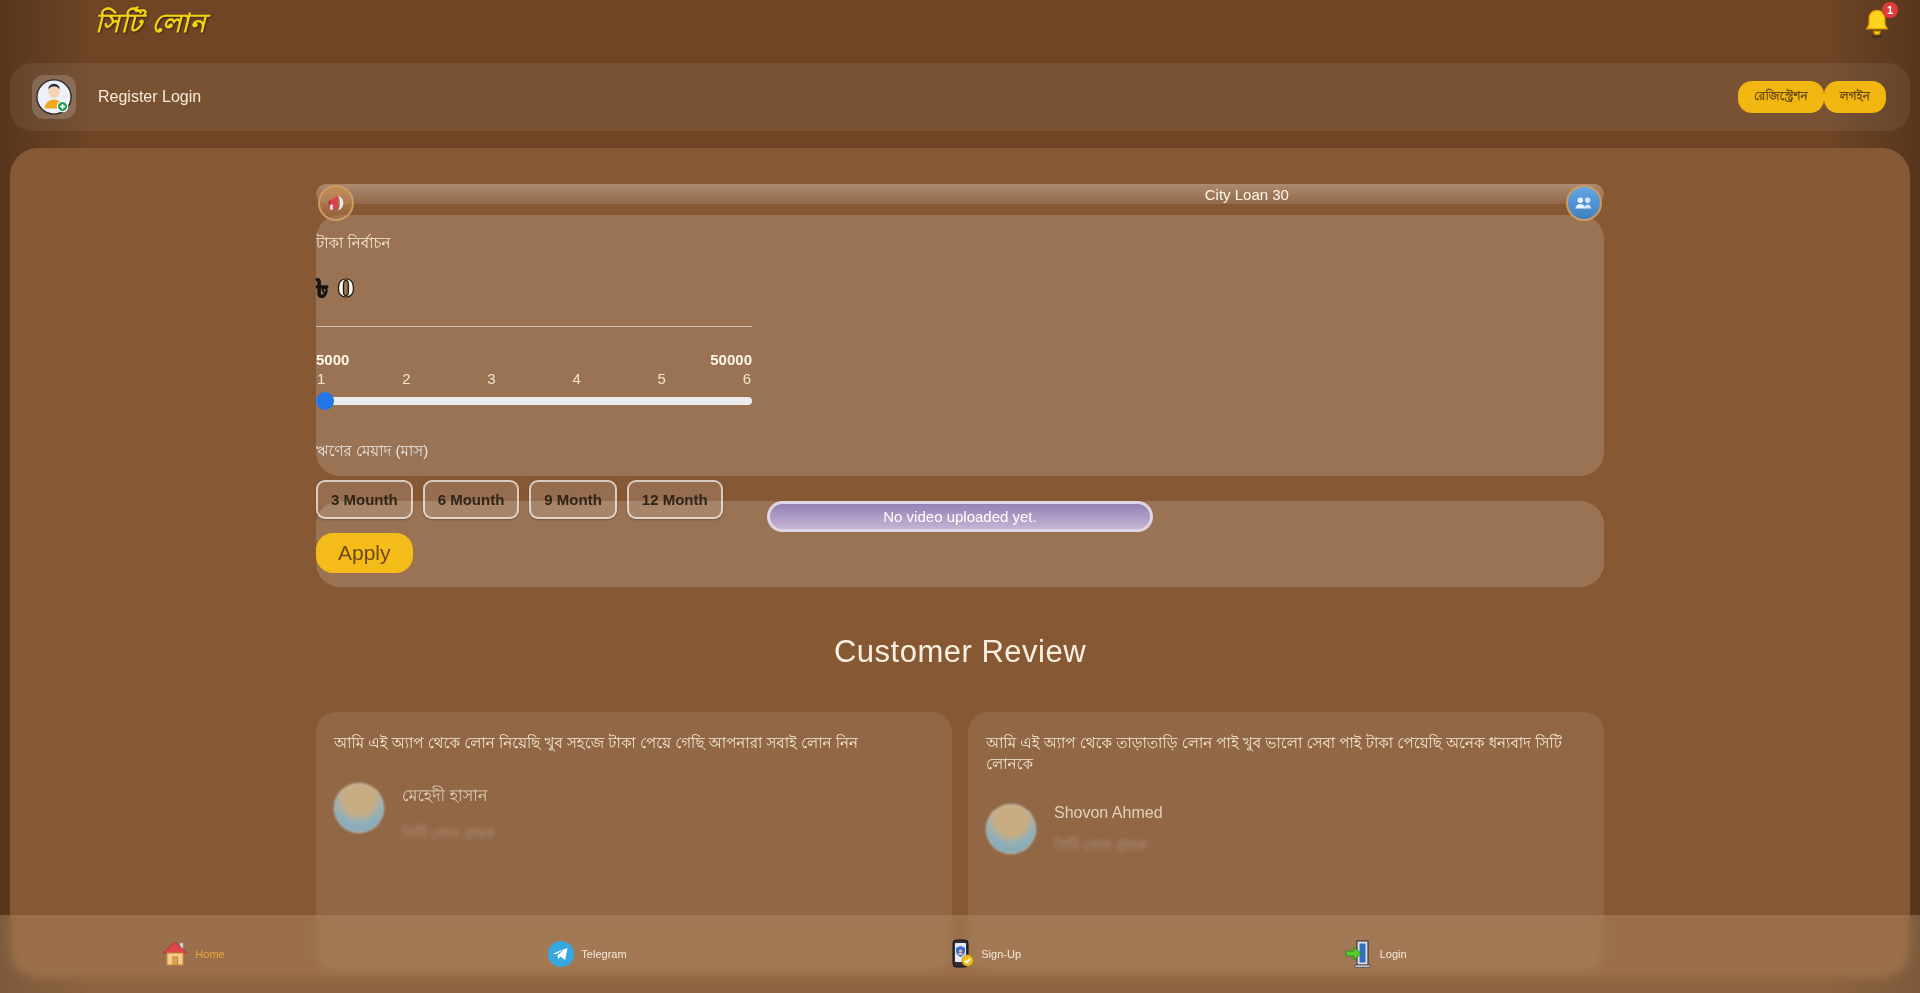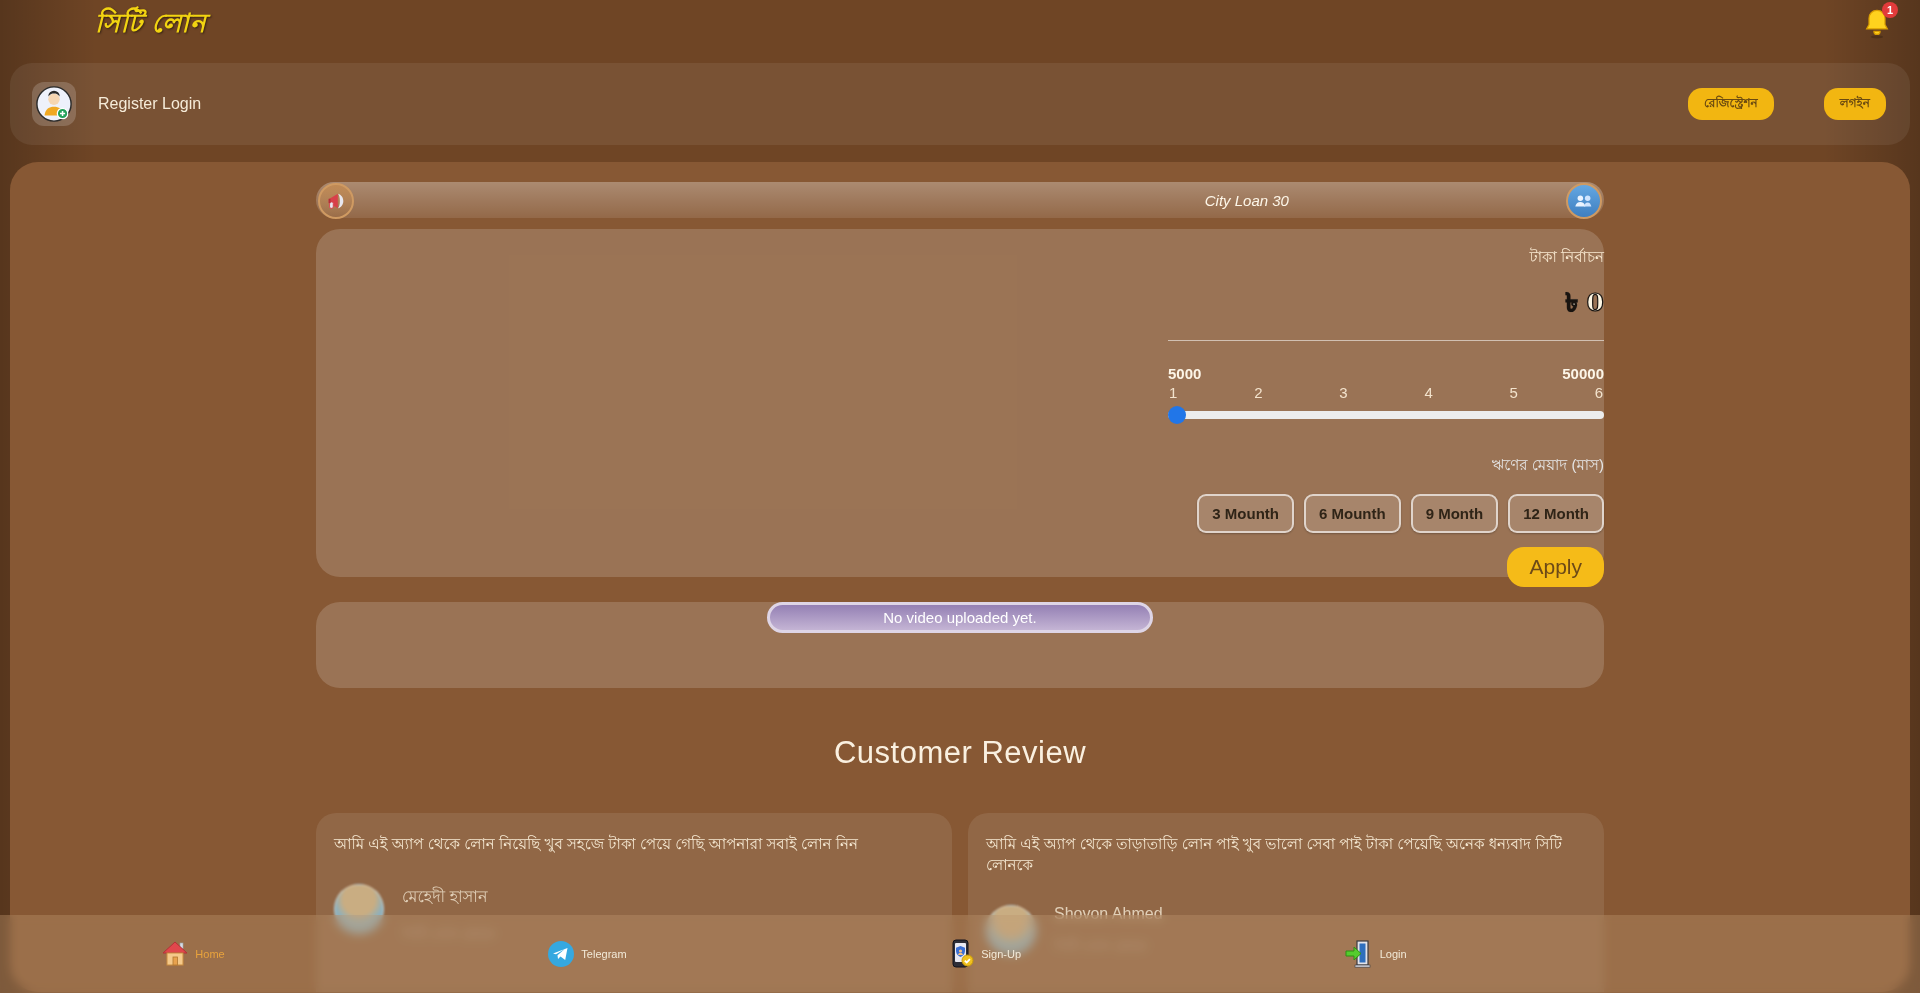--- a/index.html
+++ b/index.html
@@ -10,37 +10,37 @@
     background-image:linear-gradient(90deg, rgba(0,0,0,.22), rgba(0,0,0,0) 5%, rgba(0,0,0,0) 95%, rgba(0,0,0,.22));
     color:#f3e7d5;
     position:relative;
   }
   
   .top-header { height:50px; display:flex; align-items:center; justify-content:space-between; padding:0 24px 0 95px; }
   .logo { font-size:26px; font-weight:bold; font-style:italic; color:#f2d411; text-shadow:1px 1px 2px rgba(0,0,0,.5); letter-spacing:1px; }
   .bell-wrap { position:relative; width:34px; height:34px; cursor:pointer; }
   .bell-badge { position:absolute; top:-6px; right:-2px; background:#e23b3b; color:#fff; font-size:11px; font-weight:bold; width:16px; height:16px; border-radius:50%; display:flex; align-items:center; justify-content:center; }
   
-  .register-bar { margin:13px 10px 12px; height:82px; border-radius:22px; background:rgba(255,255,255,.07); display:flex; align-items:center; justify-content:space-between; padding:0 24px 0 22px; }
+  .register-bar { margin:13px 10px 12px; height:68px; border-radius:22px; background:rgba(255,255,255,.07); display:flex; align-items:center; justify-content:space-between; padding:0 24px 0 22px; }
   .register-left { display:flex; align-items:center; gap:22px; }
   .avatar-sq { width:44px; height:44px; border-radius:12px; background:rgba(255,255,255,.18); display:flex; align-items:center; justify-content:center; }
   .register-label { font-size:16px; color:#f6ecd9; }
-  .register-right { display:flex; align-items:center; gap:50px; }
+  .register-right { display:flex; align-items:center; }
   .pill-btn { background:#f2b611; border:none; border-radius:14px; padding:6px 16px; font-size:12px; color:#6b4a10; font-weight:bold; cursor:pointer; font-family:"Liberation Sans",sans-serif; }
   
   .main-panel { margin:17px 10px 0; height:830px; border-radius:28px; background:#875834; position:relative; overflow:hidden; }
   .content-col { width:1288px; margin:0 auto; }
   
-  .marquee-bar { margin-top:20px; height:36px; border-radius:19px; background:linear-gradient(180deg, rgba(255,255,255,.30), rgba(255,255,255,.10)); position:relative; display:flex; align-items:center;font-style:italic; }
+  .marquee-bar { margin-top:36px; height:20px; border-radius:19px; background:linear-gradient(180deg, rgba(255,255,255,.30), rgba(255,255,255,.10)); position:relative; display:flex; align-items:center; }
   .marquee-icon { width:36px; height:36px; border-radius:50%; border:2px solid #cf9a62; display:flex; align-items:center; justify-content:center; position:absolute; top:1px; }
   .marquee-icon.left { left:2px; background:linear-gradient(180deg,#c08a55,#a9744441); }
   .marquee-icon.right { right:2px; background:linear-gradient(180deg,#64a7e2,#3f7fc0); }
   .marquee-text { position:absolute; left:69%; font-size:15px; color:#fdf6e8; white-space:nowrap; }
   
-  .loan-panel { margin-top:11px; height:348px; border-radius:24px; background:rgba(255,255,255,.165); display:flex; flex-direction:column; align-items:flex-end; padding-top:16px; }
+  .loan-panel { margin-top:11px; height:261px; border-radius:24px; background:rgba(255,255,255,.165); display:flex; flex-direction:column; align-items:flex-start; padding-top:16px; }
   .loan-title { font-size:15px; color:#f8e8d0; }
   .amount-display { margin-top:13px; font-family:"DejaVu Serif", serif; font-size:25px; font-weight:bold; color:#fdf6e3; -webkit-text-stroke:1.2px #191410; text-shadow:0 0 1px #000; }
   .slider-block { width:436px; margin-top:14px; border-top:1px solid rgba(255,255,255,.55); padding-top:24px; }
   .range-labels { display:flex; justify-content:space-between; font-size:15px; font-weight:bold; color:#fdf6e8; }
   .step-labels { display:flex; justify-content:space-between; font-size:15px; color:#f3e3cd; margin-top:2px; padding:0 1px; }
   input[type=range] { -webkit-appearance:none; appearance:none; width:100%; height:8px; border-radius:4px; background:#ececec; margin-top:10px; outline:none; }
   input[type=range]::-webkit-slider-thumb { -webkit-appearance:none; appearance:none; width:18px; height:18px; border-radius:50%; background:#2176e8; cursor:pointer; border:none; }
   input[type=range]::-moz-range-thumb { width:18px; height:18px; border-radius:50%; background:#2176e8; cursor:pointer; border:none; }
   .term-title { margin-top:30px; font-size:15px; color:#e5e5e5; }
   .term-row { margin-top:16px; display:flex; gap:10px; }

